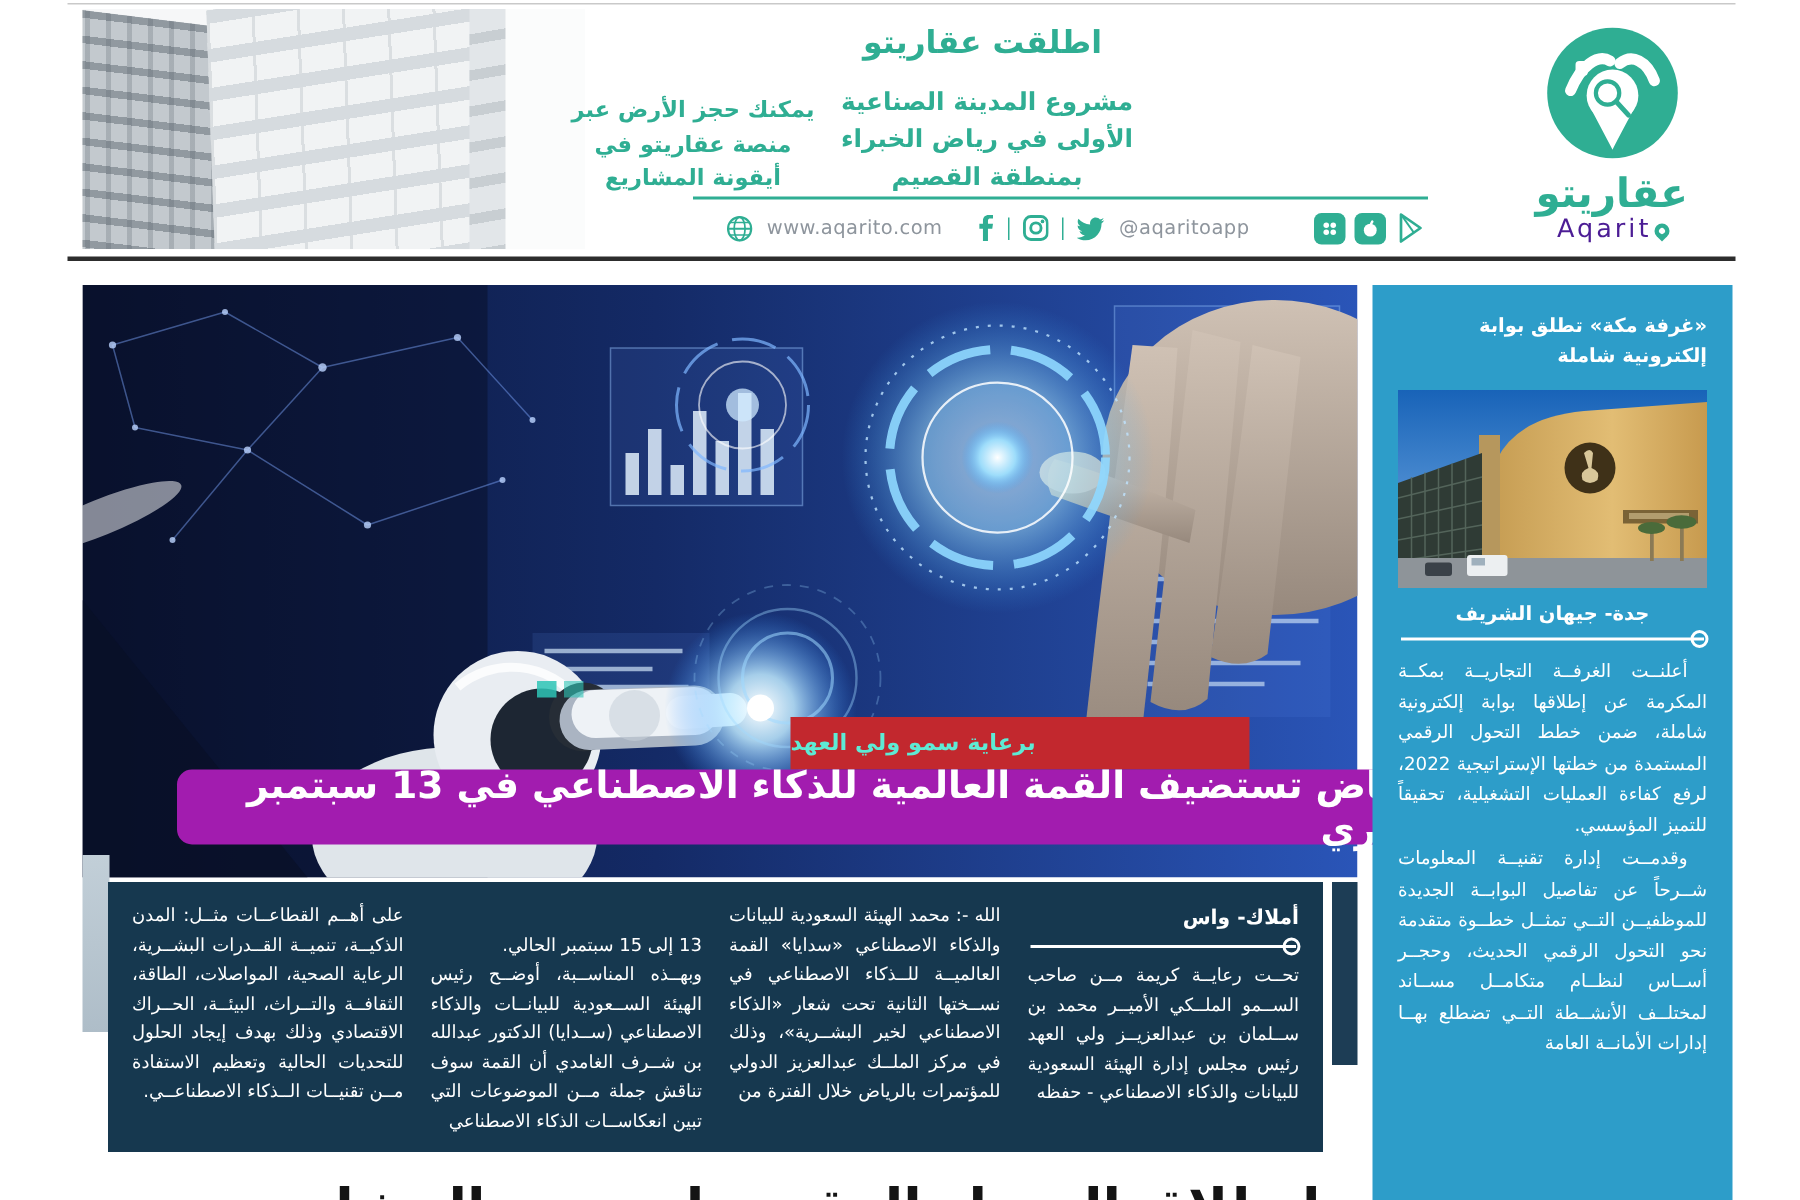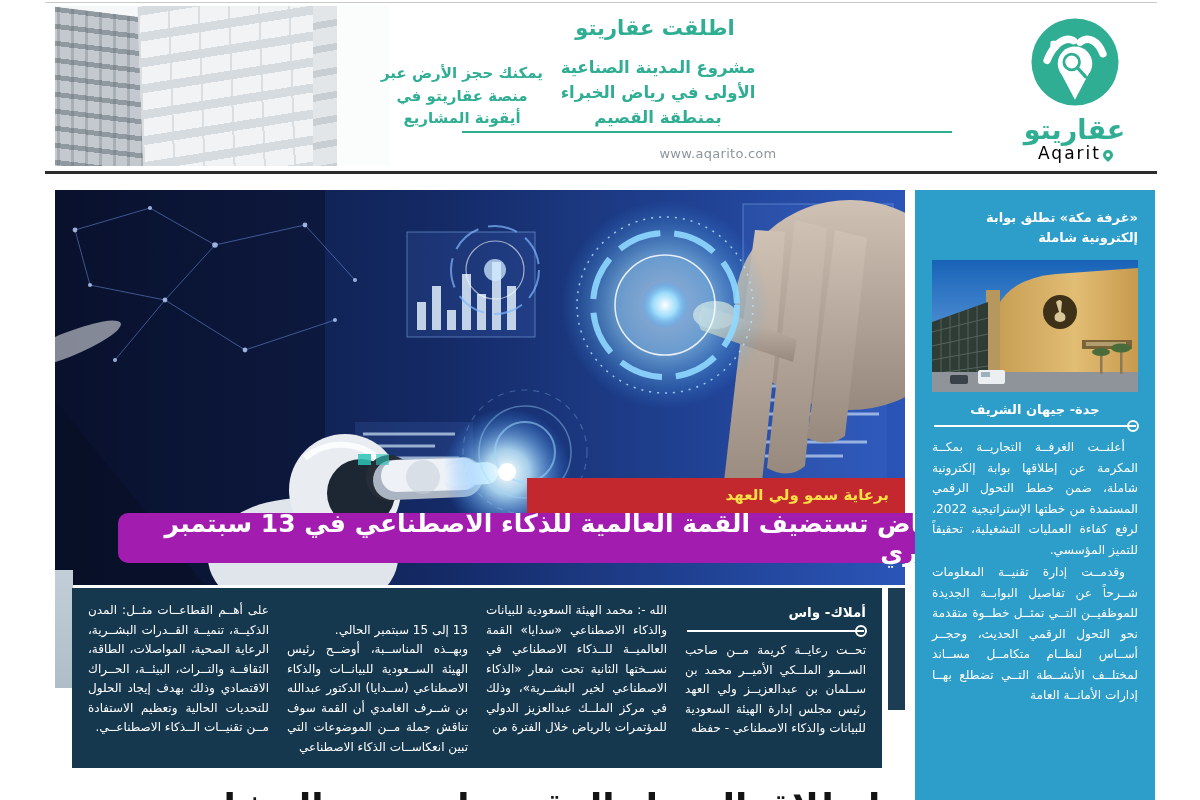--- a/index.html
+++ b/index.html
@@ -20,41 +20,41 @@
      background-image:repeating-linear-gradient(180deg,#d6dbdf 0 9px,transparent 9px 26px),
                       repeating-linear-gradient(90deg,rgba(150,160,168,.25) 0 2px,transparent 2px 30px);}
   .bldg-edge{position:absolute;left:258px;top:-10px;width:34px;height:190px;background:#e2e6e9;
      transform:skewY(-10deg);background-image:repeating-linear-gradient(180deg,#c8ced2 0 7px,transparent 7px 24px);}
   .bldg-sky{position:absolute;left:282px;top:0;width:60px;height:160px;background:#fbfcfc;}
   .hdr-title{left:530px;top:16px;width:250px;text-align:center;font-size:21px;font-weight:bold;color:#2fae93;}
   .hdr-sub{font-weight:bold;color:#2fae93;text-align:center;line-height:1.5;}
   .hdr-sub.r{left:538px;top:56px;width:240px;font-size:16.5px;}
   .hdr-sub.l{left:378px;top:62px;width:168px;font-size:15px;}
   .green-rule{left:462px;top:131px;width:490px;height:2px;background:#2fae93;}
-  .social-row{left:462px;top:137px;width:490px;height:30px;display:flex;align-items:center;gap:9px;padding-left:22px;box-sizing:border-box;flex-direction:column;}
+  .social-row{left:462px;top:137px;width:490px;height:30px;display:flex;align-items:center;gap:9px;padding-left:22px;box-sizing:border-box;}
   .soc-txt{font-size:13px;color:#8e959d;letter-spacing:.3px;}
   .soc-sep{width:1px;height:15px;background:#2fae93;}
   .app-icons{margin-left:34px;display:flex;align-items:center;gap:6px;}
   .app-sq{width:21px;height:21px;border-radius:5px;background:#2fae93;display:flex;align-items:center;justify-content:center;color:#fff;font-size:11px;font-weight:bold;}
   
   .logo-block{left:992px;top:16px;width:165px;text-align:center;}
   .logo-ar{font-size:27px;font-weight:bold;color:#2fae93;margin-top:2px;}
-  .logo-en{font-size:17px;color:#000000;letter-spacing:2px;margin-top:-2px;}
+  .logo-en{font-size:17px;color:#4c1d95;letter-spacing:2px;margin-top:-2px;}
   .pin-o{display:inline-block;width:10px;height:10px;background:#2fae93;border-radius:50% 50% 50% 0;
          transform:rotate(-45deg);position:relative;top:1px;left:2px;}
   .pin-o i{position:absolute;left:3px;top:3px;width:4px;height:4px;background:#fff;border-radius:50%;}
 
   .hdr-divider{left:45px;top:171px;width:1112px;height:3px;background:#2d2d2d;}
 
   
   .main-photo{left:55px;top:190px;width:850px;height:395px;}
 
   
-  .kicker{left:527px;top:478px;width:378px;height:35px;background:#c2282e;color:#fde047;
-          font-size:15px;font-weight:bold;line-height:35px;text-align:right;padding-right:16px;box-sizing:border-box;}
+  .kicker{left:527px;top:478px;width:306px;height:35px;background:#c2282e;color:#5eead4;
+          font-size:15px;font-weight:bold;line-height:35px;text-align:left;padding-right:16px;box-sizing:border-box;}
   .headline{left:118px;top:513px;width:865px;height:50px;background:#a21caf;border-radius:10px 0 0 10px;
             color:#fff;font-size:25px;font-weight:bold;display:flex;align-items:center;justify-content:flex-end;
             padding-right:20px;box-sizing:border-box;}
 
   
   .left-strip{left:55px;top:570px;width:18px;height:118px;background:linear-gradient(180deg,#c2cfd8,#aebdc8);}
   .right-sliver{left:888px;top:588px;width:17px;height:122px;background:#1d3d55;}
   .navy-panel{left:72px;top:588px;width:810px;height:180px;background:#16384f;box-sizing:border-box;
               padding:13px 16px 10px;display:flex;flex-direction:row;gap:18px;overflow:hidden;}
   .col{flex:1;color:#fff;font-size:12px;line-height:1.63;text-align:justify;}

